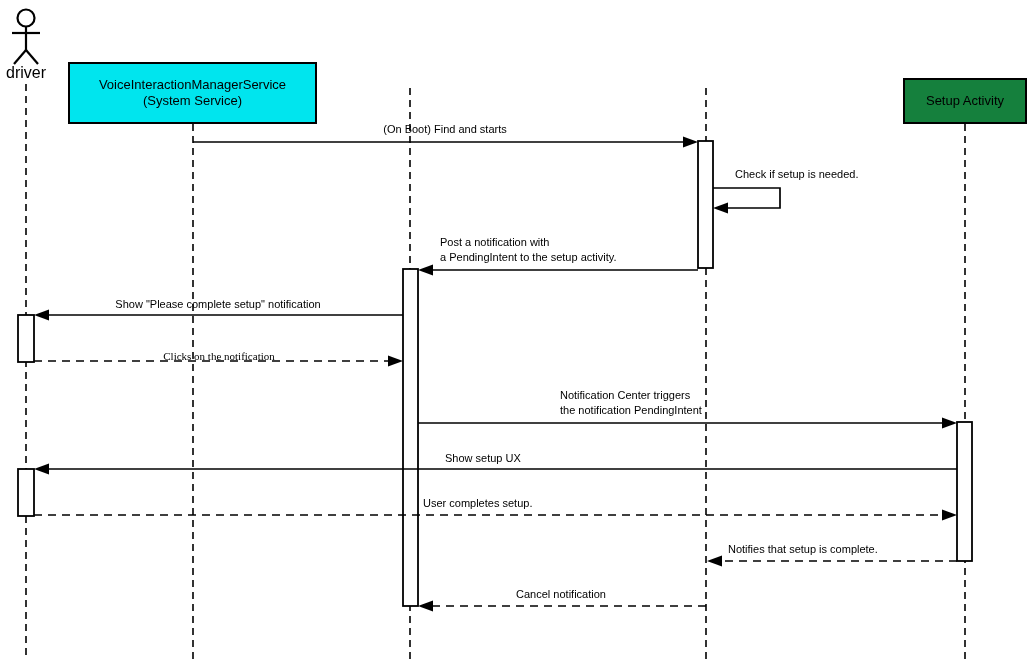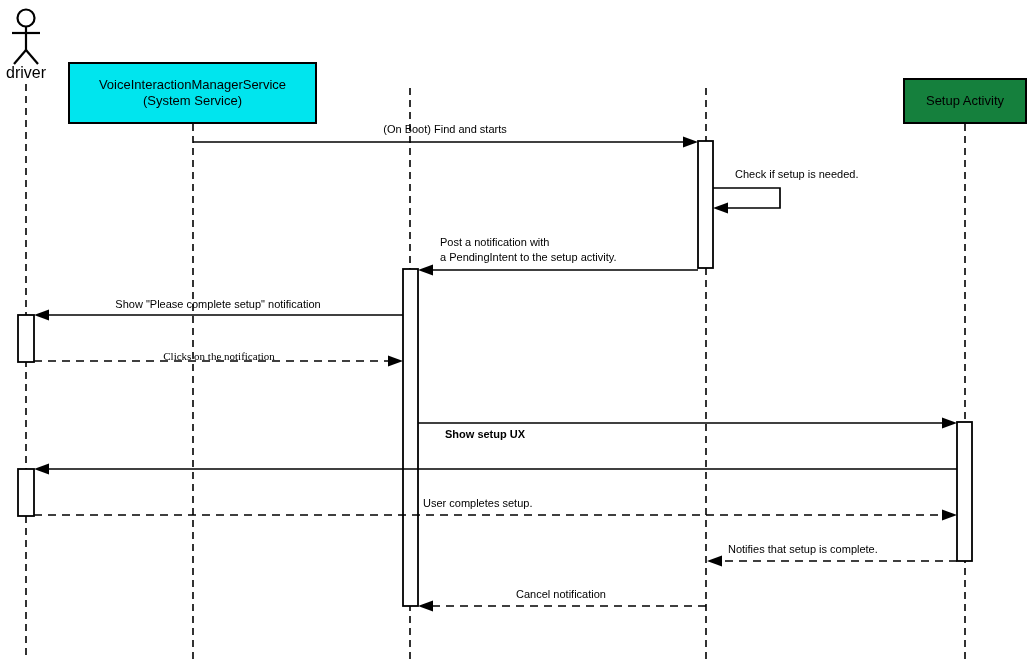--- a/index.html
+++ b/index.html
@@ -138,22 +138,24 @@
 
   <div class="msg" style="left:735px; top:167px;">Check if setup is needed.</div>
 
   <div class="msg" style="left:440px; top:235px;">Post a notification with
 a PendingIntent to the setup activity.</div>
 
   <div class="msg center" style="left:218px; top:297px;">Show "Please complete setup" notification</div>
 
   <div class="msg center" style="left:219px; top:349px;font-family:Liberation Serif, serif;">Clicks on the notification</div>
 
+  <div class="msg" style="left:560px; top:388px;">Notification Center triggers
+the notification PendingIntent</div>
 
-  <div class="msg" style="left:445px; top:427px;font-weight:bold;">Show setup UX</div>
+  <div class="msg" style="left:445px; top:451px;">Show setup UX</div>
 
   <div class="msg" style="left:423px; top:496px;">User completes setup.</div>
 
   <div class="msg" style="left:728px; top:542px;">Notifies that setup is complete.</div>
 
   <div class="msg center" style="left:561px; top:587px;">Cancel notification</div>
 
 </div>
 
 </body></html>

